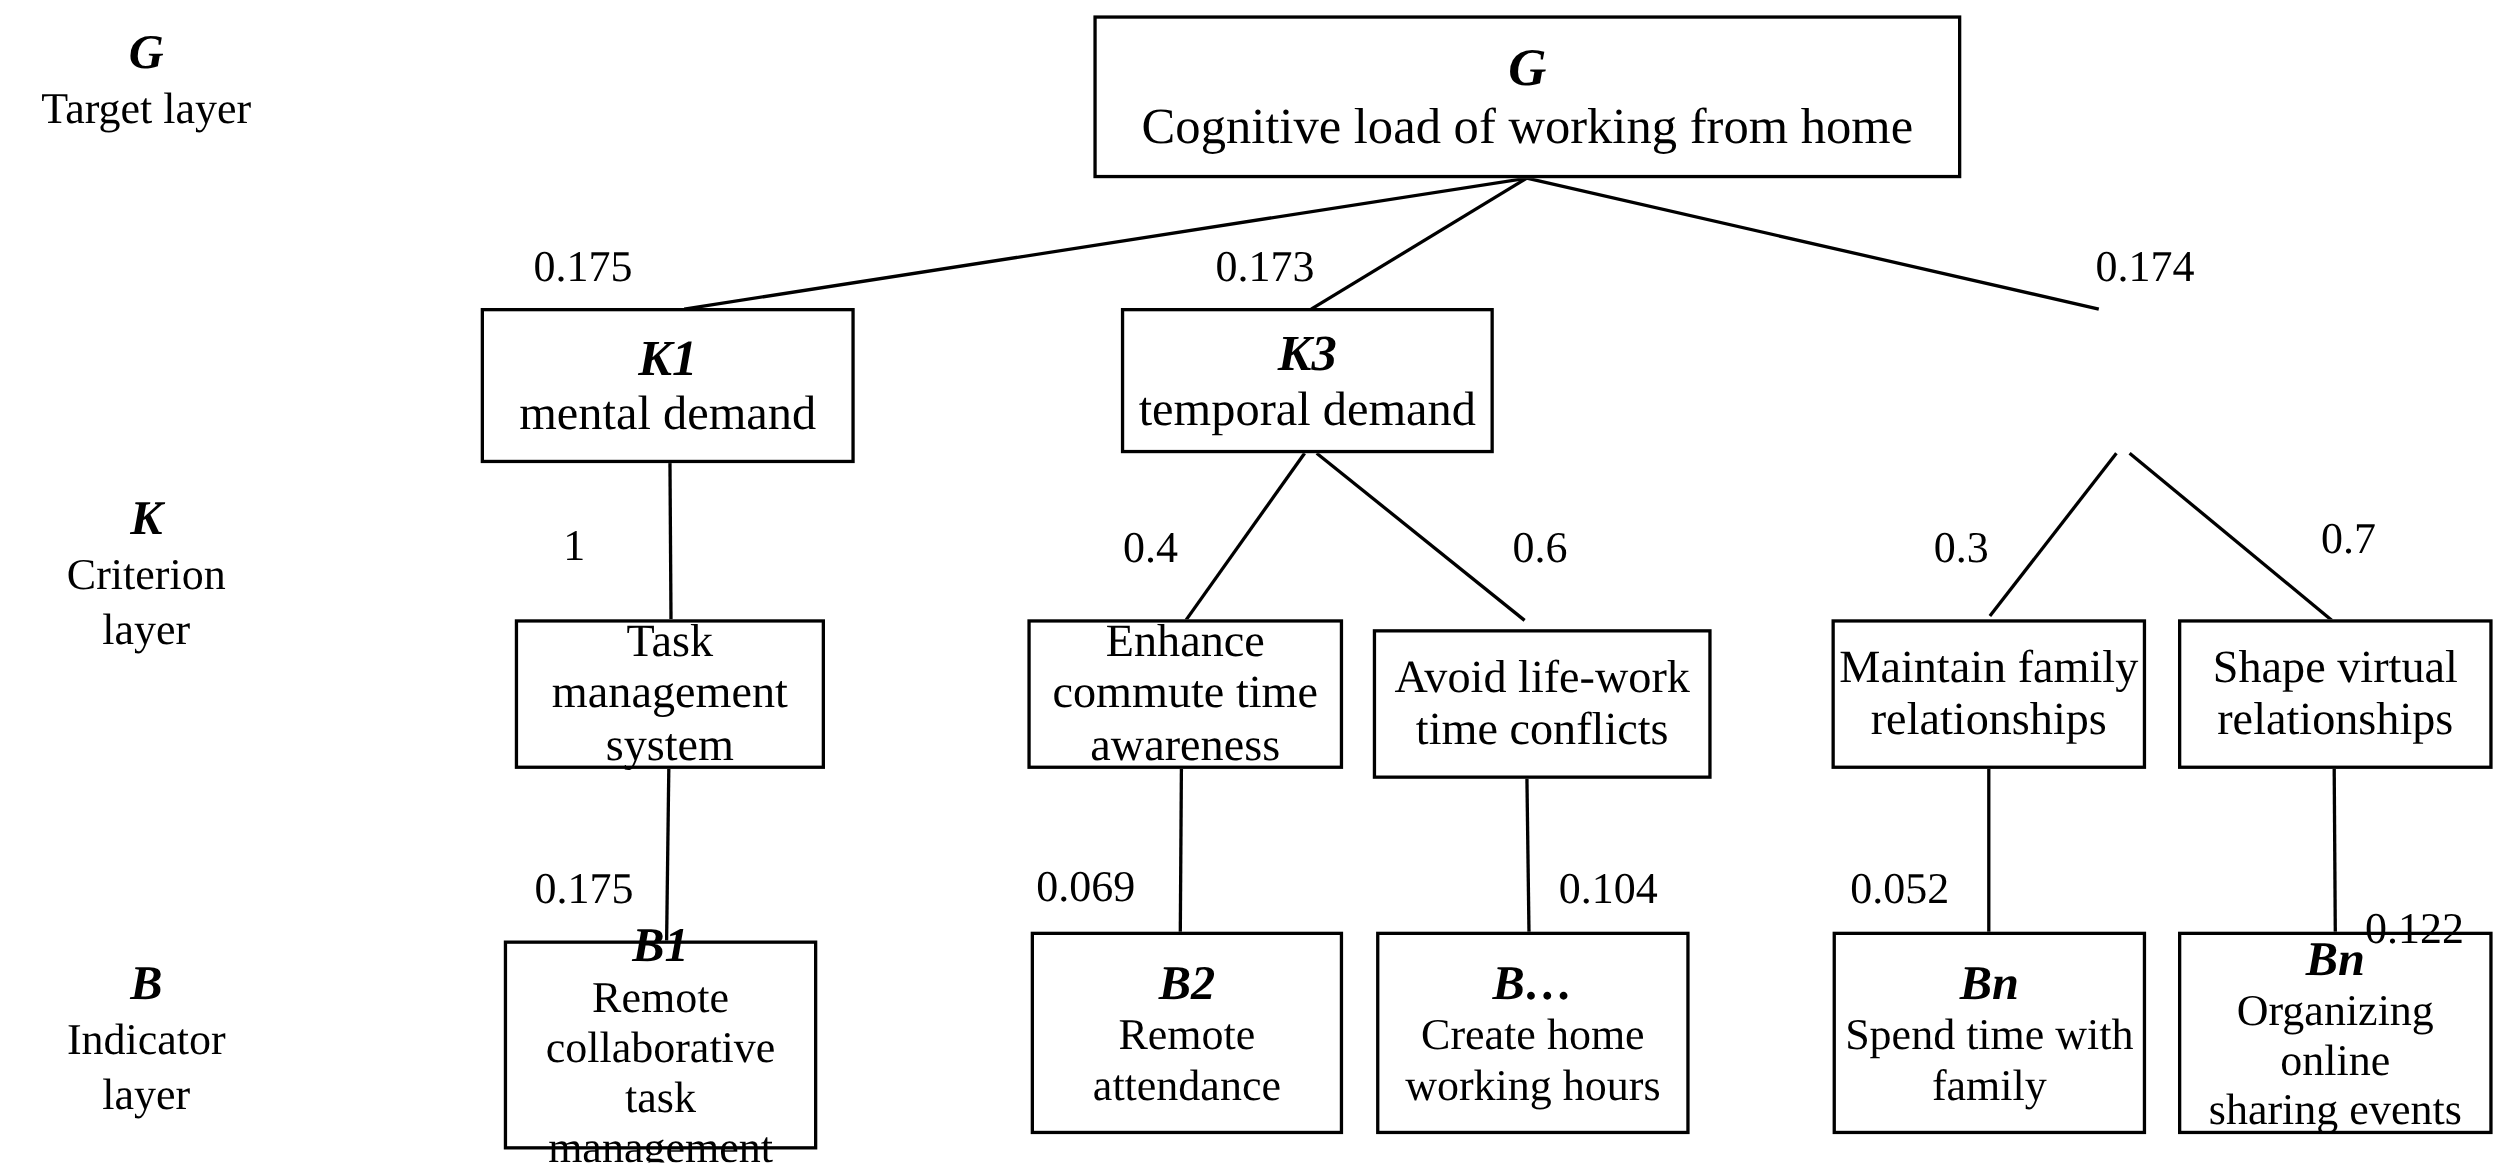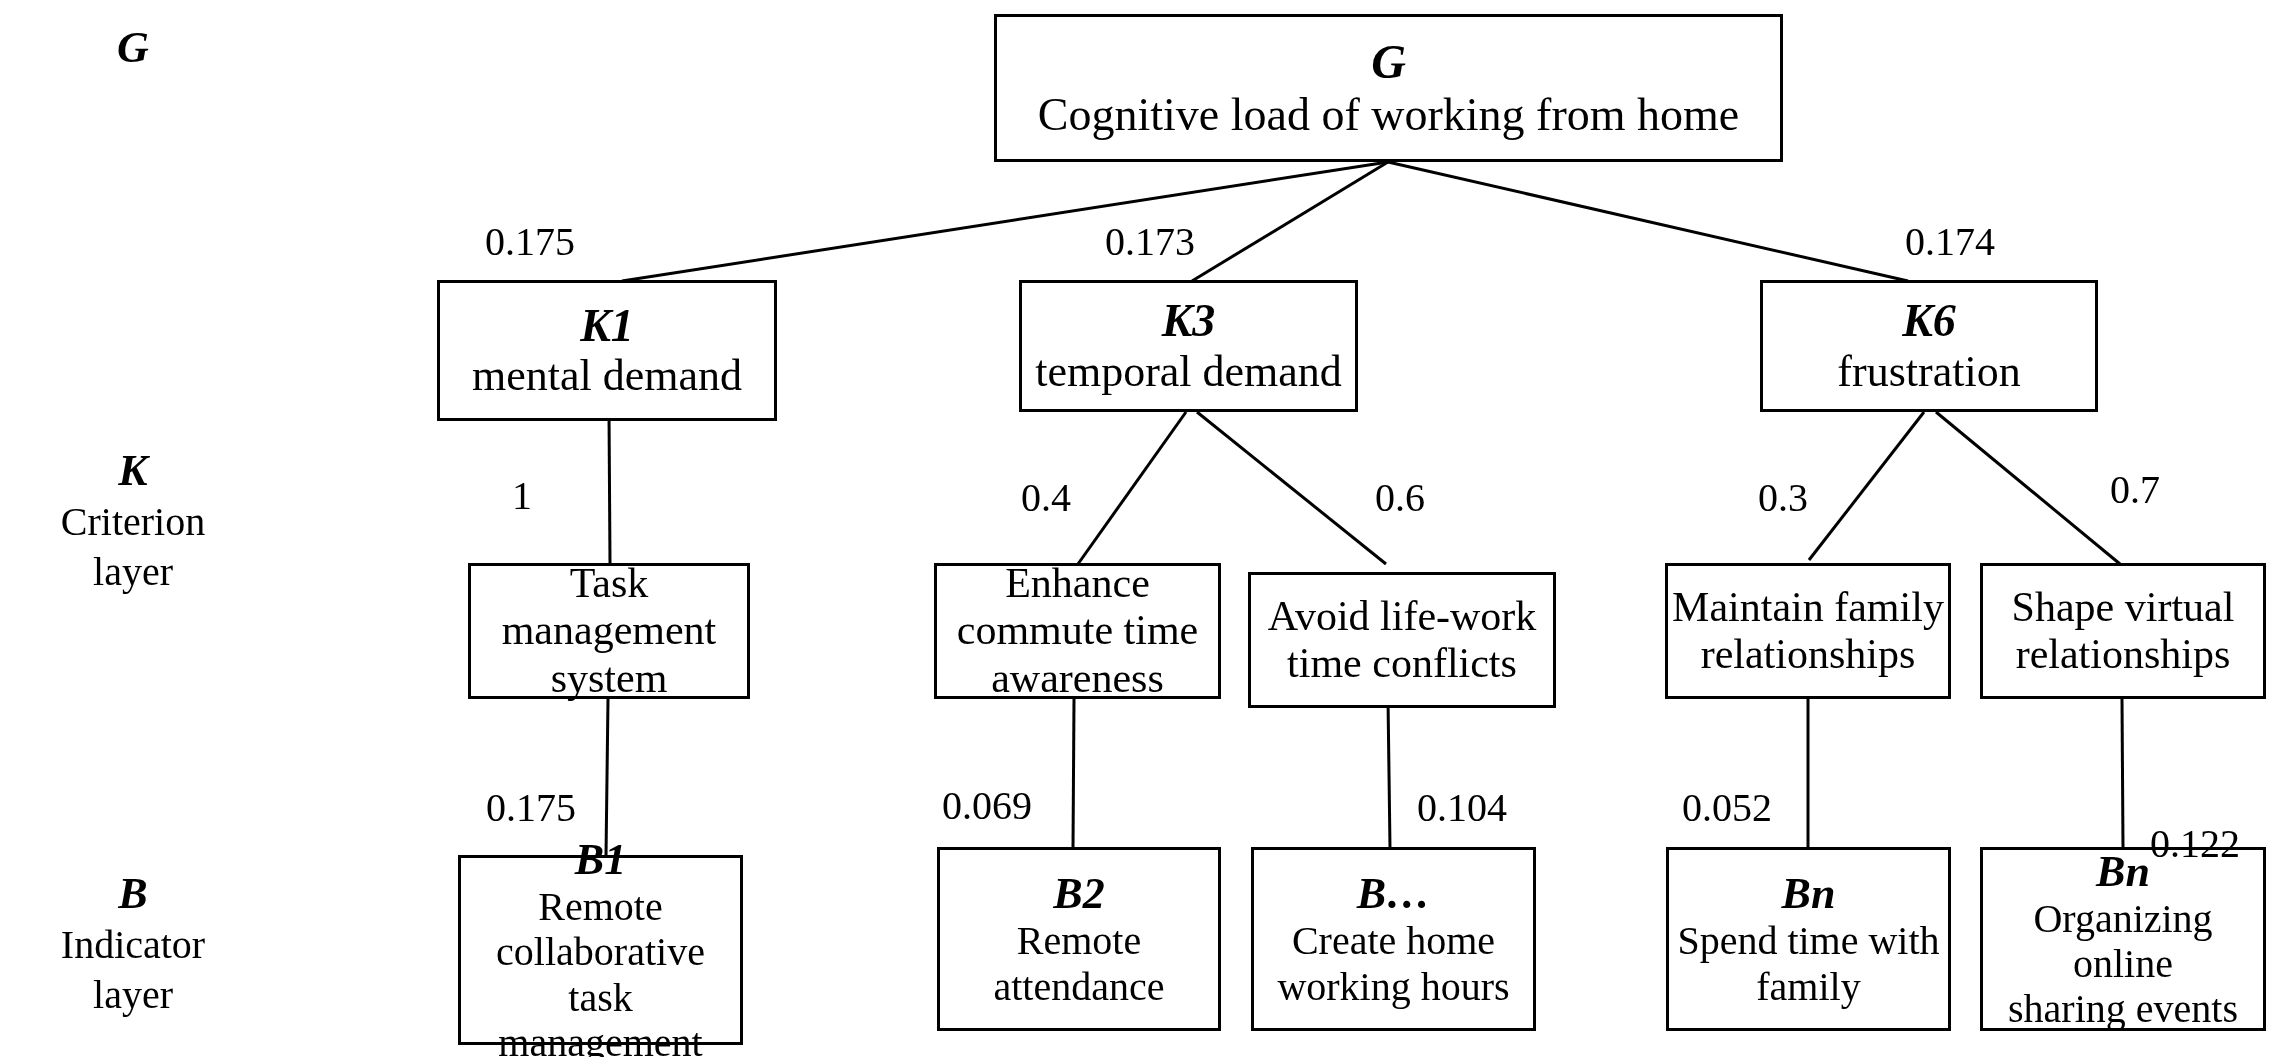--- a/index.html
+++ b/index.html
@@ -84,20 +84,21 @@
     <line x1="1936" y1="412" x2="2120" y2="564"></line>
     <line x1="608" y1="699" x2="606" y2="856"></line>
     <line x1="1074" y1="699" x2="1073" y2="848"></line>
     <line x1="1388" y1="699" x2="1390" y2="848"></line>
     <line x1="1808" y1="699" x2="1808" y2="848"></line>
     <line x1="2122" y1="699" x2="2123" y2="848"></line>
   </svg>
 
   <div class="layer-label" style="left:18px; top:22px; width:230px;">
     <div class="layer-symbol">G</div>
+    <div class="layer-name">Target layer</div>
   </div>
   <div class="layer-label" style="left:18px; top:445px; width:230px;">
     <div class="layer-symbol">K</div>
     <div class="layer-name">Criterion layer</div>
   </div>
   <div class="layer-label" style="left:18px; top:868px; width:230px;">
     <div class="layer-symbol">B</div>
     <div class="layer-name">Indicator layer</div>
   </div>
 
@@ -106,24 +107,20 @@
     <div class="label">Cognitive load of working from home</div>
   </div>
 
   <div class="node node--k" style="left:437px; top:280px; width:340px; height:141px;">
     <div class="code">K1</div>
     <div class="label">mental demand</div>
   </div>
   <div class="node node--k" style="left:1019px; top:280px; width:339px; height:132px;">
     <div class="code">K3</div>
     <div class="label">temporal demand</div>
-  </div>
-  <div class="node node--k" style="left:1760px; top:280px; width:338px; height:132px;">
-    <div class="code">K6</div>
-    <div class="label">frustration</div>
   </div>
 
   <div class="node node--sub" style="left:468px; top:563px; width:282px; height:136px;">
     <div class="label">Task management
 system</div>
   </div>
   <div class="node node--sub" style="left:934px; top:563px; width:287px; height:136px;">
     <div class="label">Enhance
 commute time
 awareness</div>

